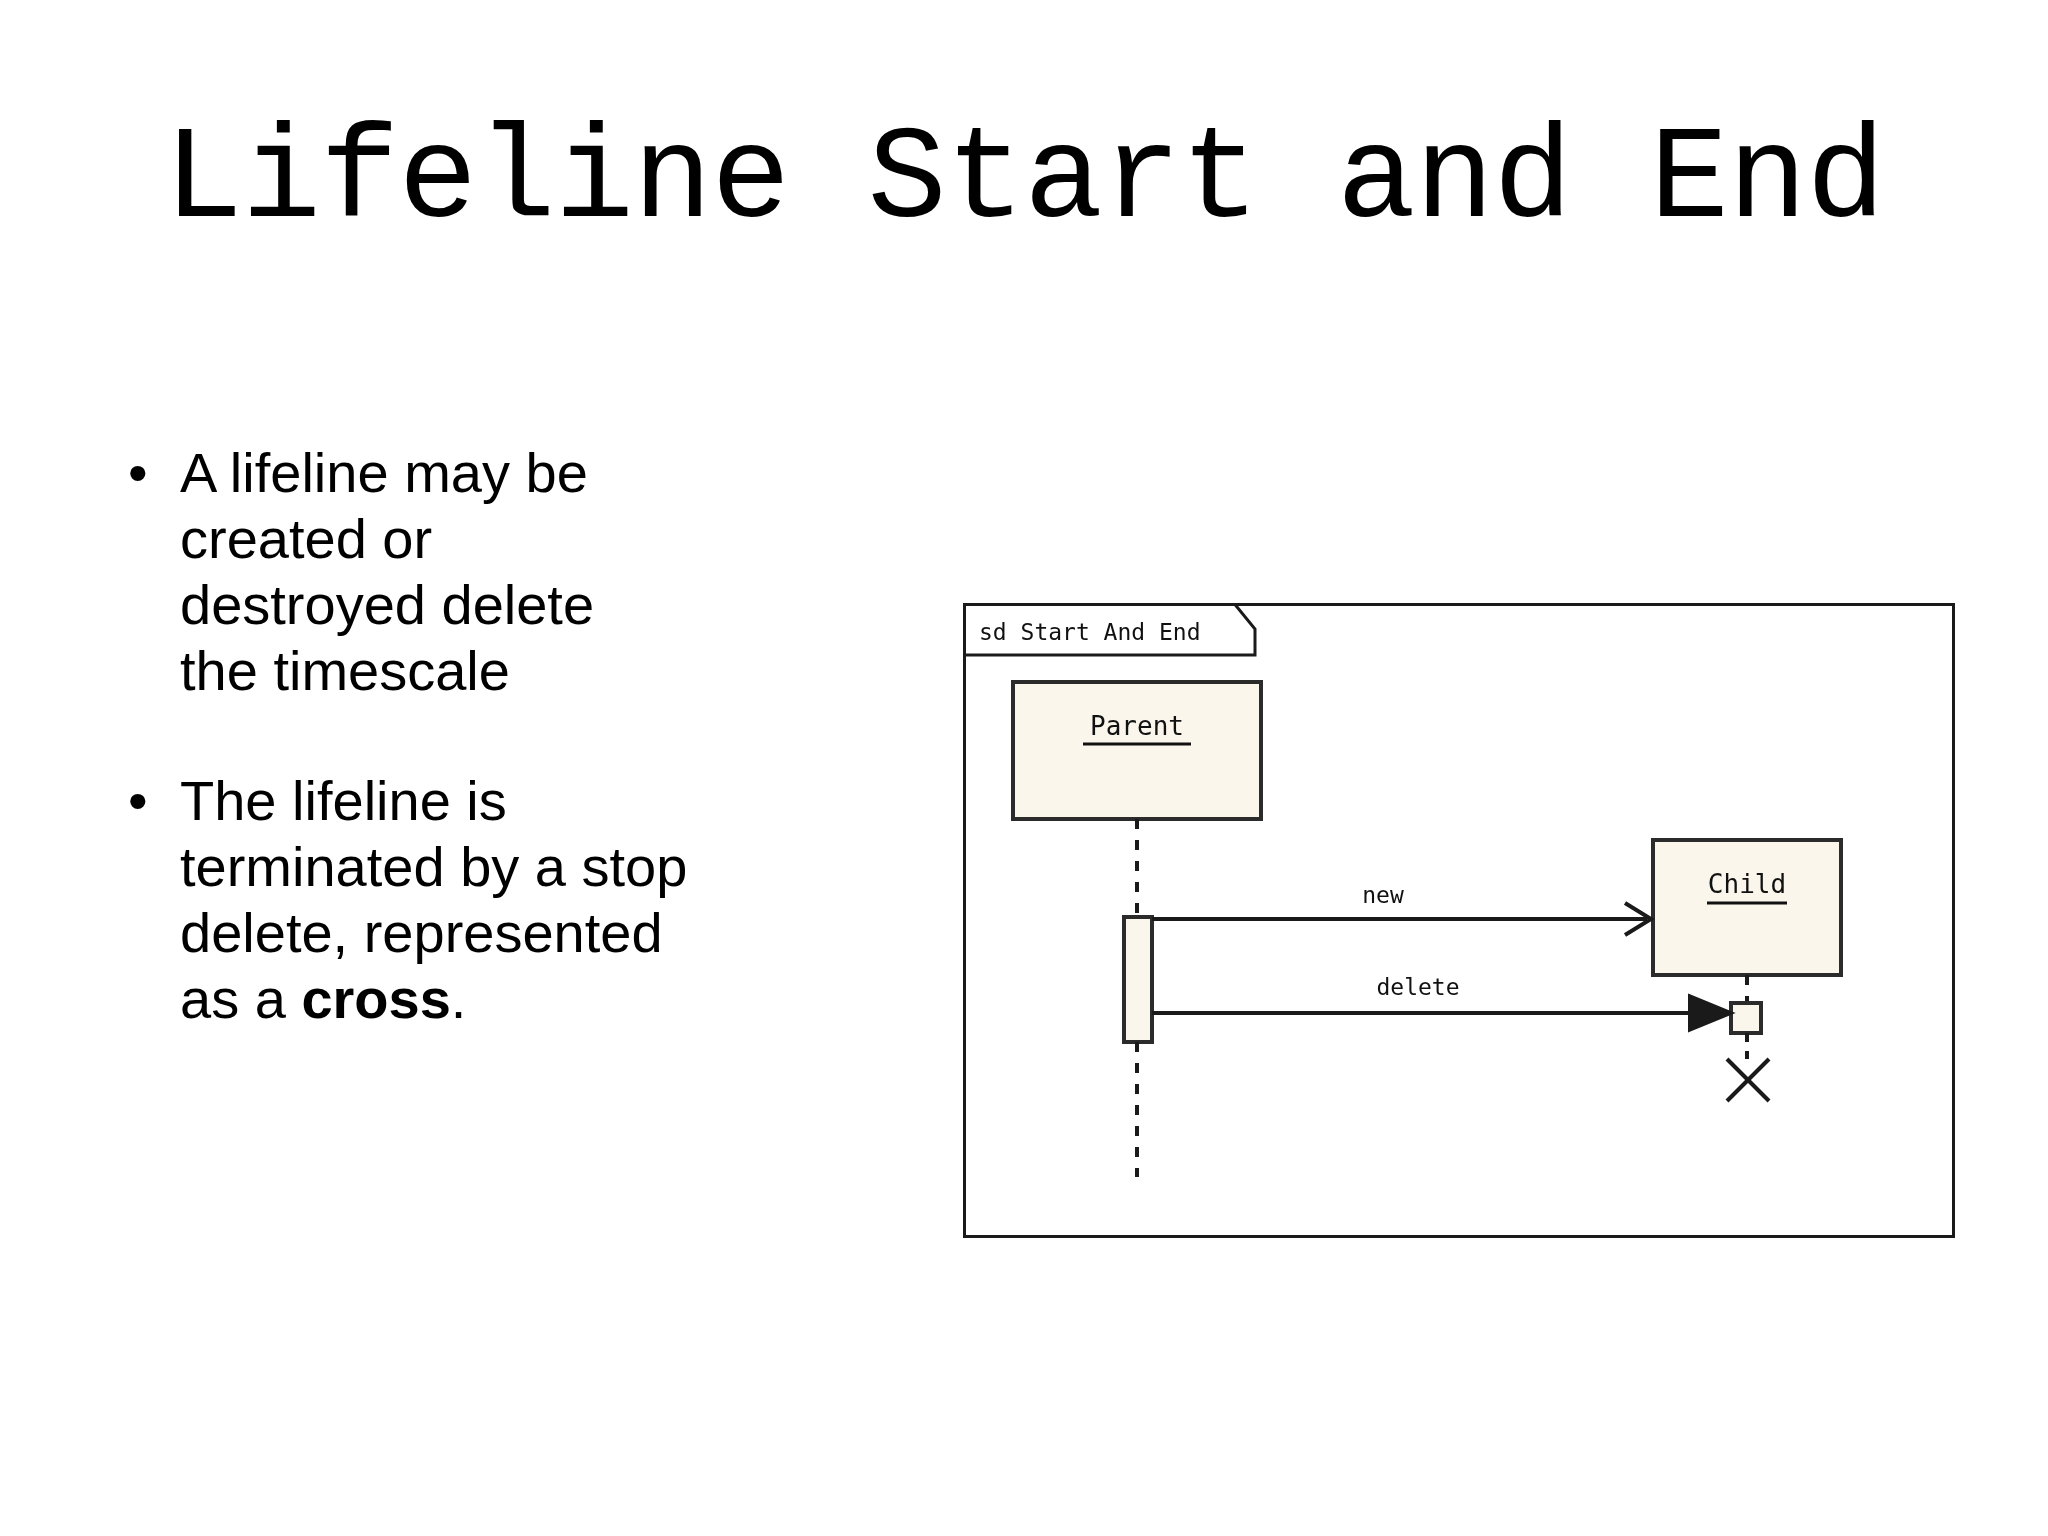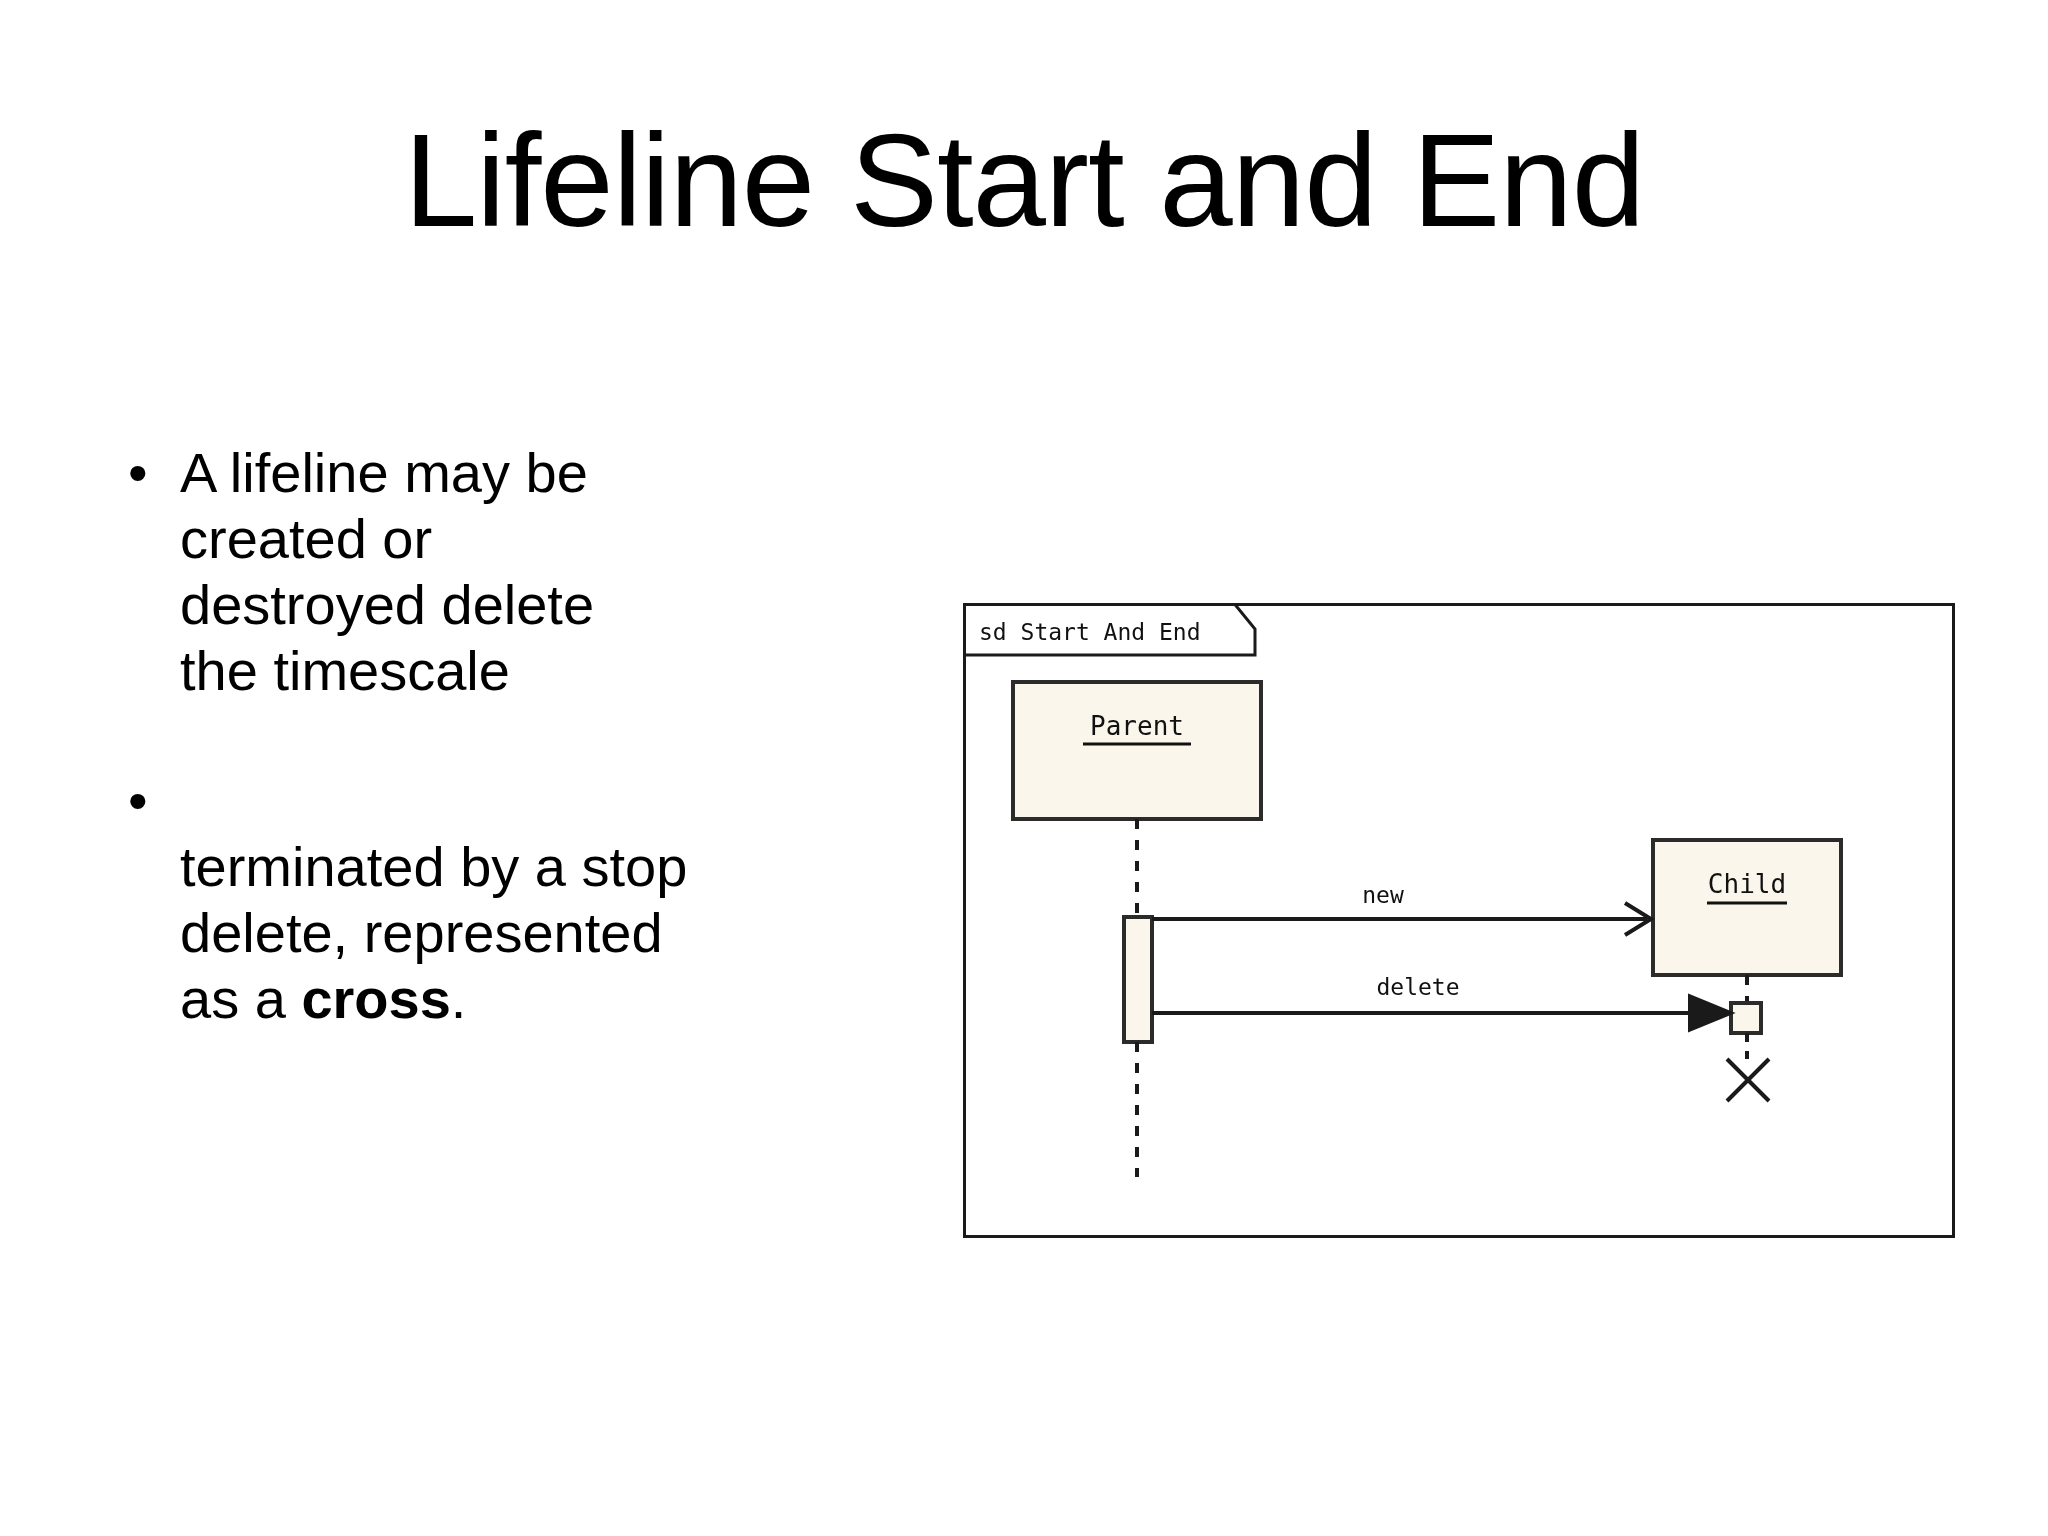--- a/index.html
+++ b/index.html
@@ -20,21 +20,21 @@
     overflow: hidden;
   }
 
   
   #slide-title {
     position: absolute;
     left: 0;
     top: 110px;
     width: 2048px;
     text-align: center;
-    font-family: Liberation Sans, sans-serif;
+    font-family: Liberation Mono, monospace;
     font-size: 132px;
     font-weight: 400;
     line-height: 1.08;
     letter-spacing: -1px;
     color: #000000;
     white-space: nowrap;
   }
 
   
   #body-column {
@@ -89,21 +89,21 @@
         <span>A lifeline may be</span><br>
         <span>created or</span><br>
         <span>destroyed delete</span><br>
         <span>the timescale</span>
       </span>
     </div>
 
     <div class="bullet-item">
       <span class="bullet-marker">•</span>
       <span class="bullet-text">
-        <br>
+        <span>The lifeline is</span><br>
         <span>terminated by a stop</span><br>
         <span>delete, represented</span><br>
         <span><span>as a </span><b>cross</b><span>.</span></span>
       </span>
     </div>
 
   </div>
 
   <div id="uml-figure">
     <svg width="992" height="635" viewBox="0 0 992 635" xmlns="http://www.w3.org/2000/svg">

